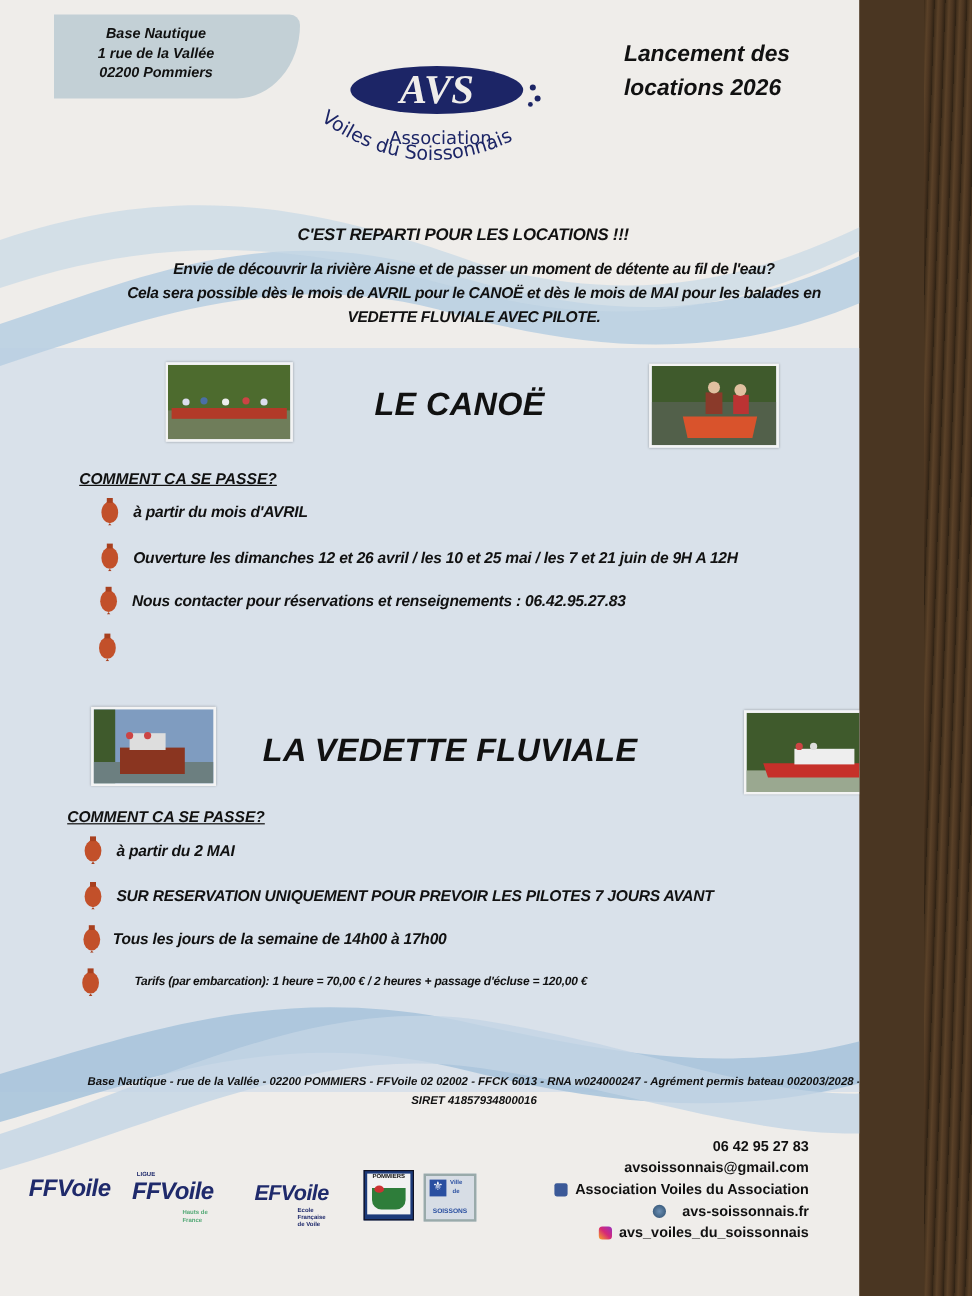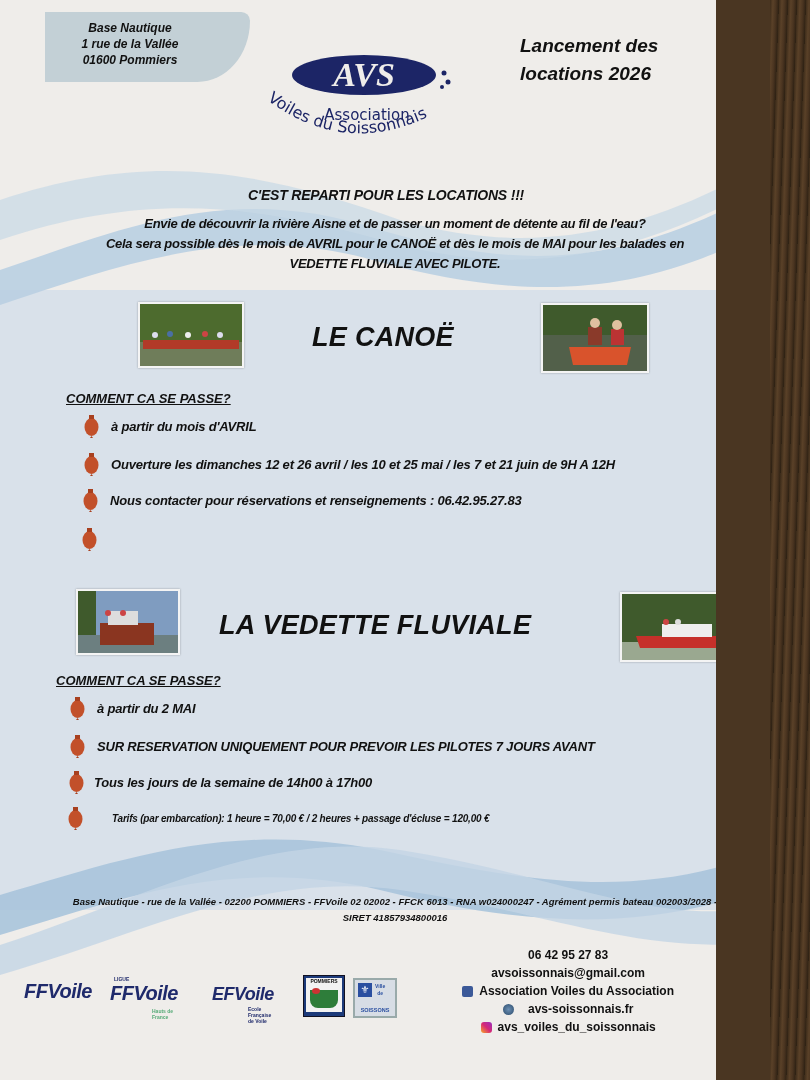--- a/index.html
+++ b/index.html
@@ -16,21 +16,21 @@
   .launch { position:absolute; left:520px; top:32px; width:195px; text-align:left; font-weight:bold; font-style:italic; font-size:19px; line-height:28px; color:#111; }
   .intro-title { position:absolute; left:0; width:772px; top:187px; text-align:center; font-weight:bold; font-style:italic; font-size:14px; color:#111; letter-spacing:-0.2px; }
   .intro { position:absolute; left:30px; width:730px; top:214px; text-align:center; font-weight:bold; font-style:italic; font-size:13px; line-height:20px; color:#111; letter-spacing:-0.3px; }
   .photo { position:absolute; border:2px solid #f4f4f4; box-shadow:0 0 2px rgba(0,0,0,.3); overflow:hidden; }
   .sec-title { position:absolute; font-weight:bold; font-style:italic; font-size:27px; color:#111; letter-spacing:0.3px; }
   .how { position:absolute; font-weight:bold; font-style:italic; font-size:13px; color:#111; text-decoration:underline; }
   .item { position:absolute; display:flex; align-items:center; font-weight:bold; font-style:italic; font-size:13px; color:#111; letter-spacing:-0.2px; white-space:nowrap; }
   .amphora { width:15px; height:24px; margin-right:12px; flex:0 0 auto; }
   .footer-legal { position:absolute; left:20px; width:750px; top:894px; text-align:center; font-weight:bold; font-style:italic; font-size:9.5px; line-height:16px; color:#111; }
   .contact { position:absolute; right:42px; top:946px; text-align:right; font-weight:bold; font-size:12px; line-height:18px; color:#111; }
-  .contact .row { display:flex; justify-content:center; align-items:center; gap:6px; }
+  .contact .row { display:flex; justify-content:flex-end; align-items:center; gap:6px; }
   .ic { display:inline-block; width:11px; height:11px; border-radius:2px; }
   .ffv { position:absolute; font-weight:bold; font-style:italic; color:#1f2a6b; font-size:20px; letter-spacing:-0.5px; }
   .ffv small { position:absolute; font-size:5px; color:#5a7; font-style:normal; letter-spacing:0; }
 </style>
 </head>
 <body>
 
 <div class="wood"></div>
 
 <div class="paper">
@@ -40,21 +40,21 @@
     <path d="M0,200 C150,150 260,170 400,220 C540,260 650,230 772,160 L772,180 C650,250 540,280 400,245 C260,205 150,190 0,240 Z" fill="#c8d8e6" opacity="0.7"></path>
     <path d="M0,895 C120,860 230,820 380,850 C540,885 640,900 772,850 L772,885 C640,935 520,925 380,890 C230,855 120,900 0,935 Z" fill="#a9c4dc" opacity="0.9"></path>
     <path d="M0,945 C140,900 260,830 400,850 C560,875 660,930 772,905 L772,940 C650,960 540,910 400,890 C260,870 140,935 0,975 Z" fill="#c3d5e5" opacity="0.8"></path>
     <rect x="0" y="935" width="772" height="145" fill="#e9e8e6" opacity="0.0"></rect>
   </svg>
 
   <div class="addr-tab"></div>
   <div class="addr">
     <div>Base Nautique</div>
     <div>1 rue de la Vallée</div>
-    <div>01600 Pommiers</div>
+    <div>02200 Pommiers</div>
   </div>
 
   <div class="logo">
     <svg width="210" height="110" viewBox="0 0 210 110">
       <ellipse cx="102" cy="30" rx="72" ry="20" fill="#1c2566"></ellipse>
       <text x="102" y="41" text-anchor="middle" font-family="Liberation Serif, serif" font-style="italic" font-weight="bold" font-size="34" fill="#efedea">AVS</text>
       <circle cx="182" cy="28" r="2.5" fill="#1c2566"></circle>
       <circle cx="186" cy="37" r="2.5" fill="#1c2566"></circle>
       <circle cx="180" cy="42" r="2" fill="#1c2566"></circle>
       <text x="105" y="75" text-anchor="middle" font-family="DejaVu Sans, sans-serif" font-size="15" fill="#1c2566">Association</text>

